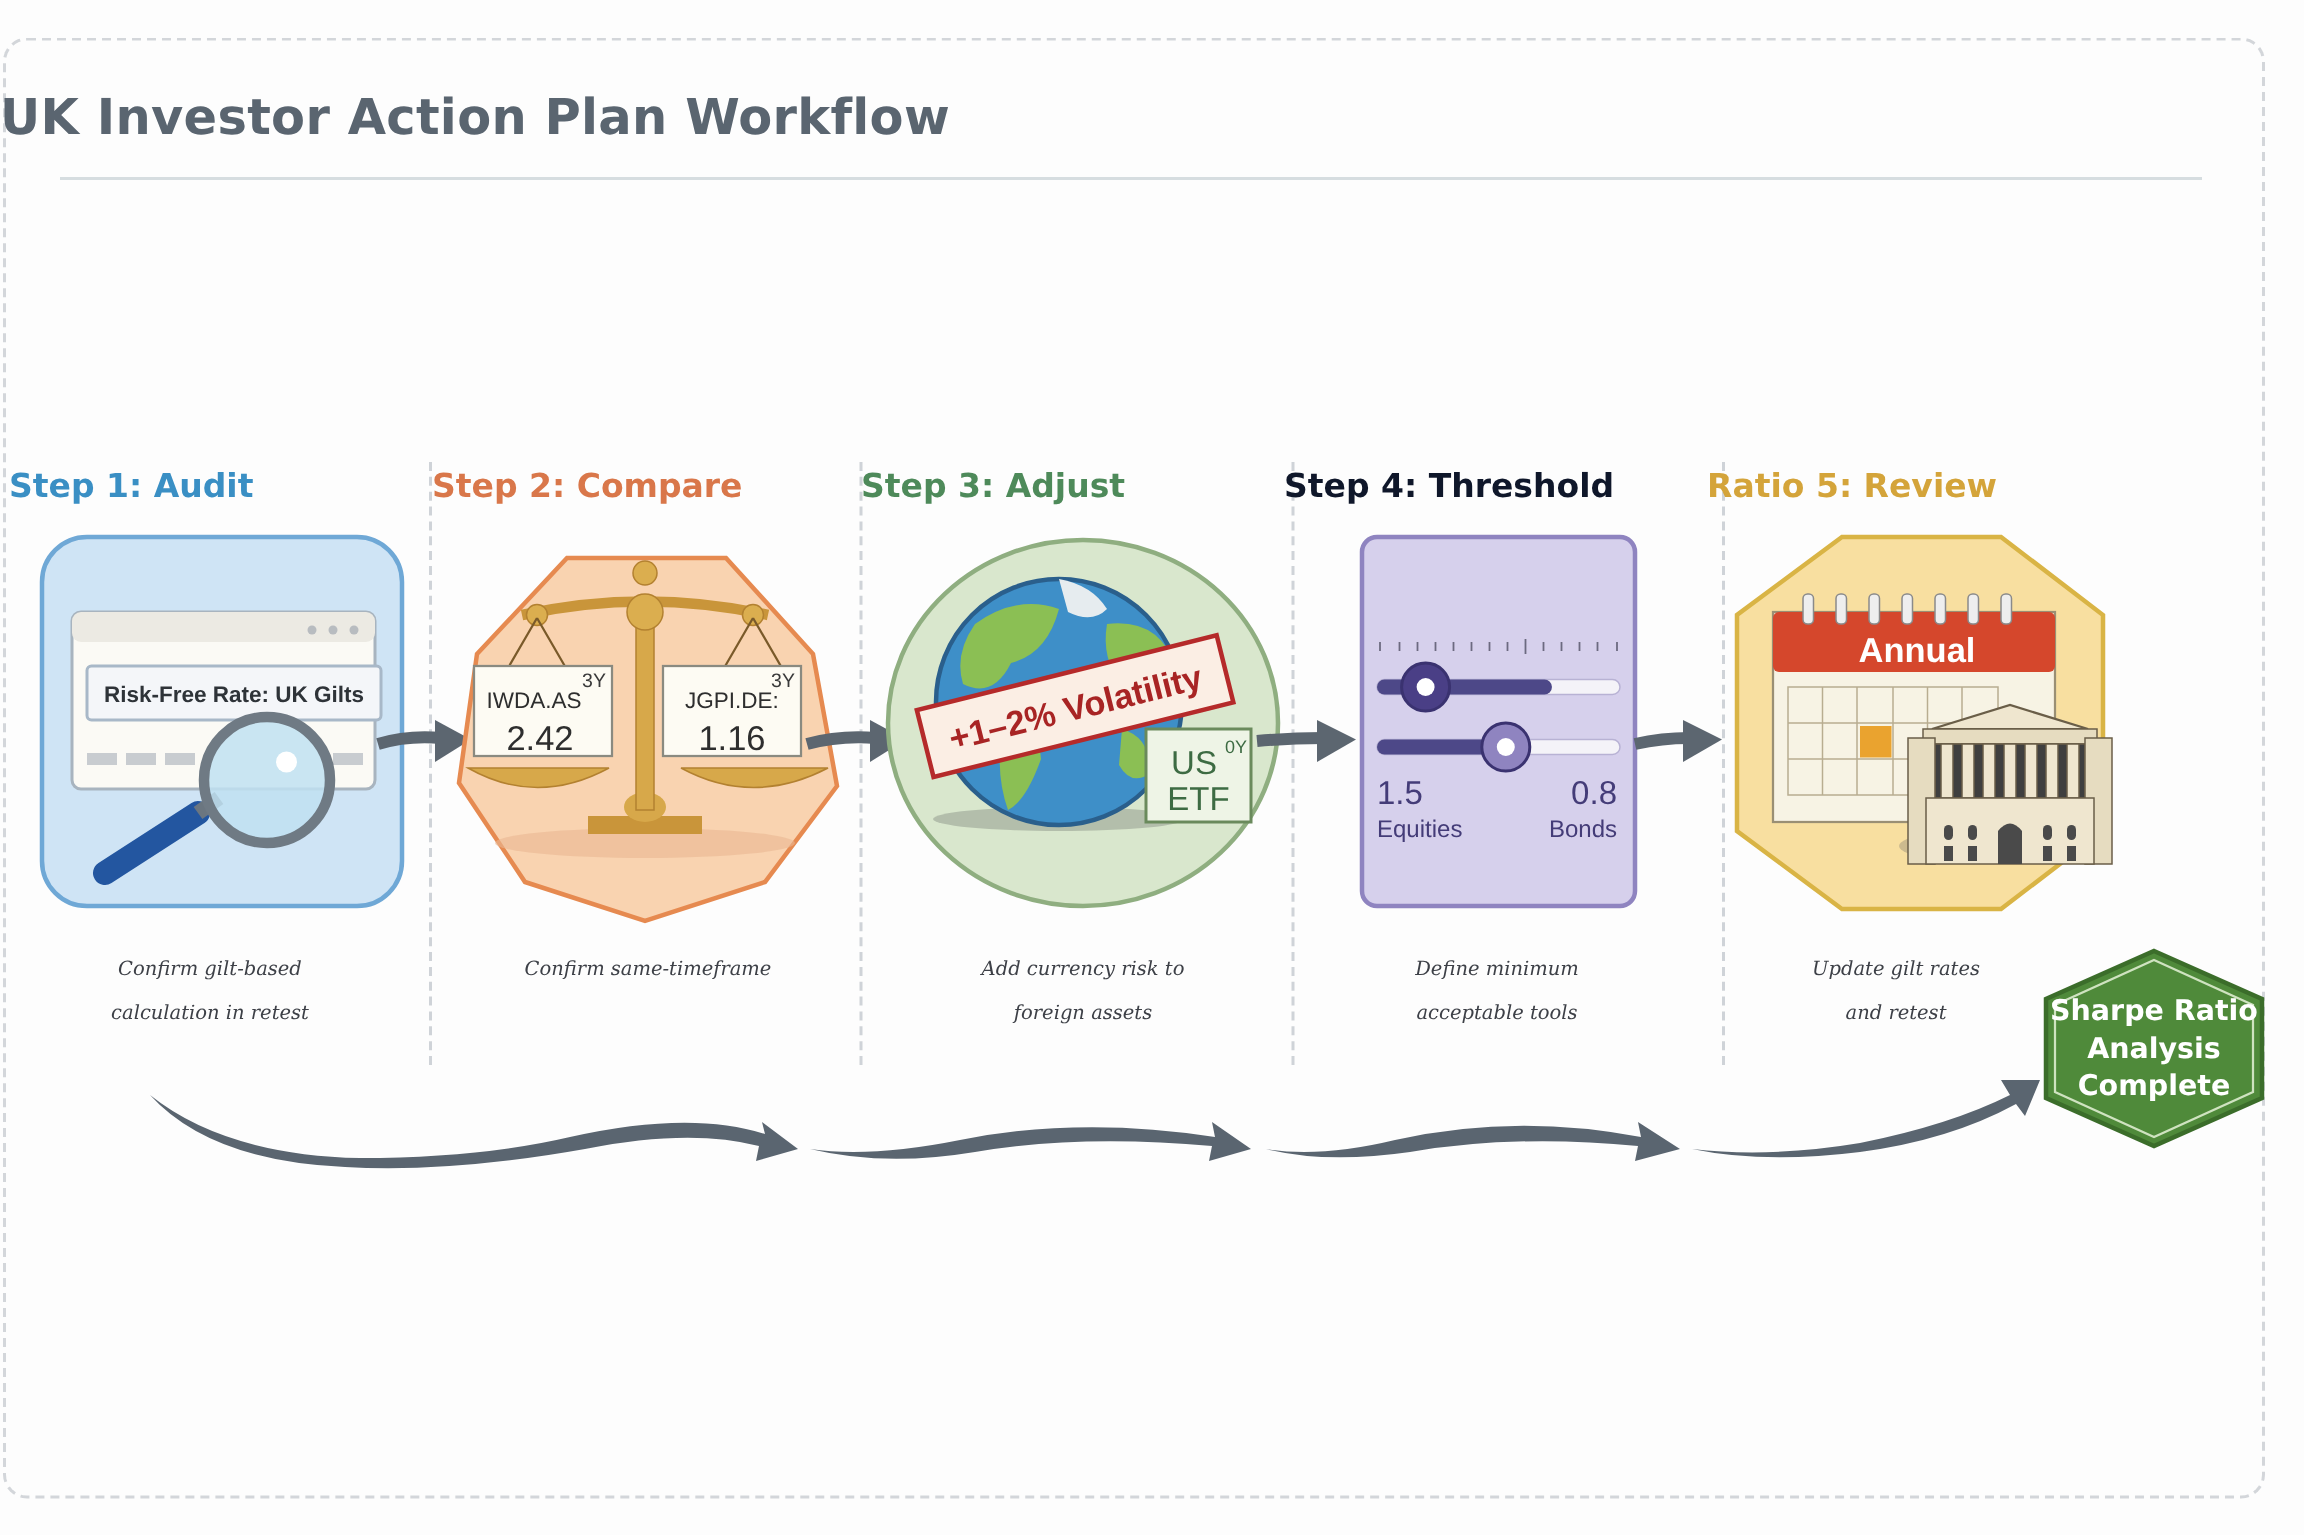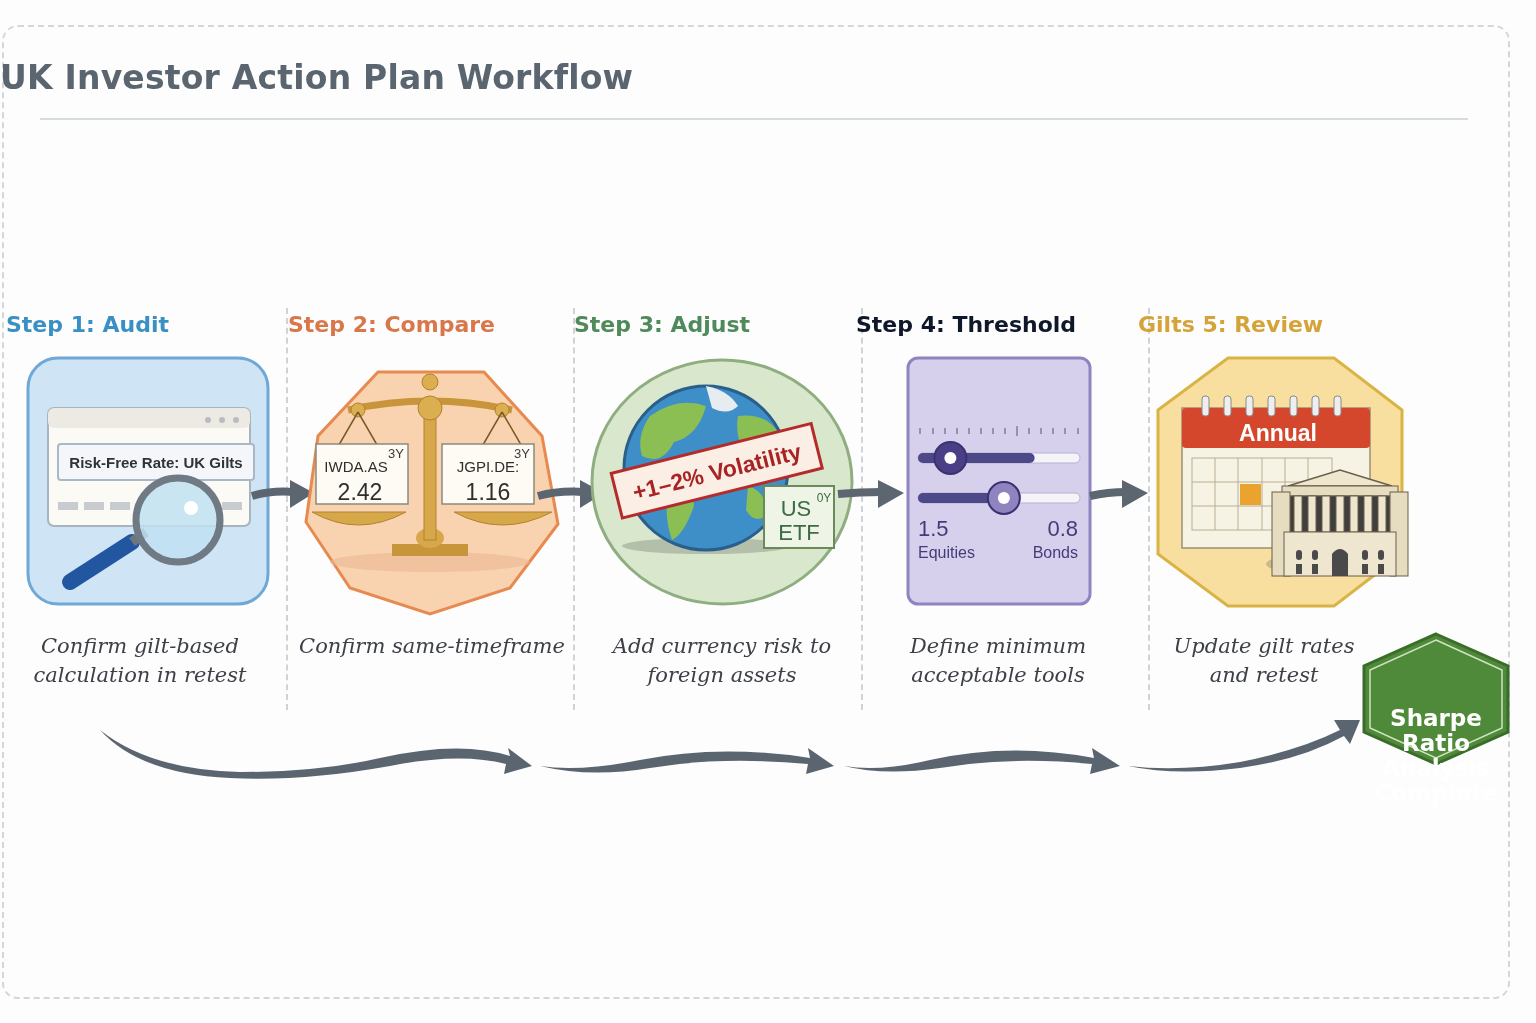--- a/index.html
+++ b/index.html
@@ -2,42 +2,42 @@
 <html><head>
 <meta charset="utf-8">
 <style>
   html, body { margin: 0; padding: 0; background: #fdfdfd; }
   body { width: 1536px; height: 1023px; position: relative; overflow: hidden; font-family: "DejaVu Sans", sans-serif; }
   .frame { position: absolute; left: 2px; top: 25px; width: 1508px; height: 974px; border: 2px dashed #d3d6da; border-radius: 16px; box-sizing: border-box; }
   .title { position: absolute; left: 0; width: 1464px; top: 58px; text-align: left; font-size: 33px; font-weight: bold; color: #5a6570; letter-spacing: 0.2px; }
   .title-rule { position: absolute; left: 40px; top: 118px; width: 1428px; height: 2px; background: #d6dde0; }
   .divider { position: absolute; top: 308px; width: 0; height: 402px; border-left: 2px dashed #cfd3d8; }
   .step-title { position: absolute; top: 312px; width: 280px; text-align: left; font-size: 22px; font-weight: bold; }
-  .desc { position: absolute; top: 632px; width: 280px; text-align: center; font-family: "DejaVu Serif", serif; font-style: italic; font-size: 21px; line-height: 29px; color: #3d4047; }
+  .desc { position: absolute; top: 632px; width: 280px; text-align: center; font-family: "DejaVu Serif", serif; font-style: italic; font-size: 13px; line-height: 29px; color: #3d4047; }
   svg.art { position: absolute; overflow: visible; }
   .complete { position: absolute; left: 1362px; top: 632px; width: 148px; height: 134px; }
-  .complete-text { position: absolute; left: 1362px; top: 662px; width: 148px; text-align: center; color: #fff; font-weight: bold; font-size: 23px; line-height: 25px; margin-top: 44px; }
+  .complete-text { position: absolute; left: 1362px; top: 662px; width: 148px; text-align: center; color: #fff; font-weight: bold; font-size: 19px; line-height: 25px; }
 </style>
 </head>
 <body>
 
 <div class="frame"></div>
 <div class="title">UK Investor Action Plan Workflow</div>
 <div class="title-rule"></div>
 
 <div class="divider" style="left:286px"></div>
 <div class="divider" style="left:573px"></div>
 <div class="divider" style="left:861px"></div>
 <div class="divider" style="left:1148px"></div>
 
 <div class="step-title" style="left:6px;color:#3a8fc4">Step 1: Audit</div>
 <div class="step-title" style="left:288px;color:#d9774a">Step 2: Compare</div>
 <div class="step-title" style="left:574px;color:#4e8a5a">Step 3: Adjust</div>
 <div class="step-title" style="left:856px;color:#0f172a">Step 4: Threshold</div>
-<div class="step-title" style="left:1138px;color:#d4a43a">Gilts 5: Review</div>
+<div class="step-title" style="left:1138px;color:#d4a43a">Ratio 5: Review</div>
 
 <svg class="art" style="left:26px;top:356px" width="246" height="252" viewBox="0 0 246 252">
   <rect x="2" y="2" width="240" height="246" rx="30" fill="#cfe4f5" stroke="#6fa8d6" stroke-width="3"></rect>
   <g>
     <rect x="22" y="52" width="202" height="118" rx="6" fill="#fbfaf5" stroke="#a8b4bf" stroke-width="2"></rect>
     <rect x="22" y="52" width="202" height="20" rx="6" fill="#eceae3"></rect>
     <circle cx="182" cy="64" r="3" fill="#b8bcc0"></circle>
       <circle cx="196" cy="64" r="3" fill="#b8bcc0"></circle>
       <circle cx="210" cy="64" r="3" fill="#b8bcc0"></circle>
     <rect x="32" y="146" width="20" height="8" fill="#c8ccd0"></rect>

